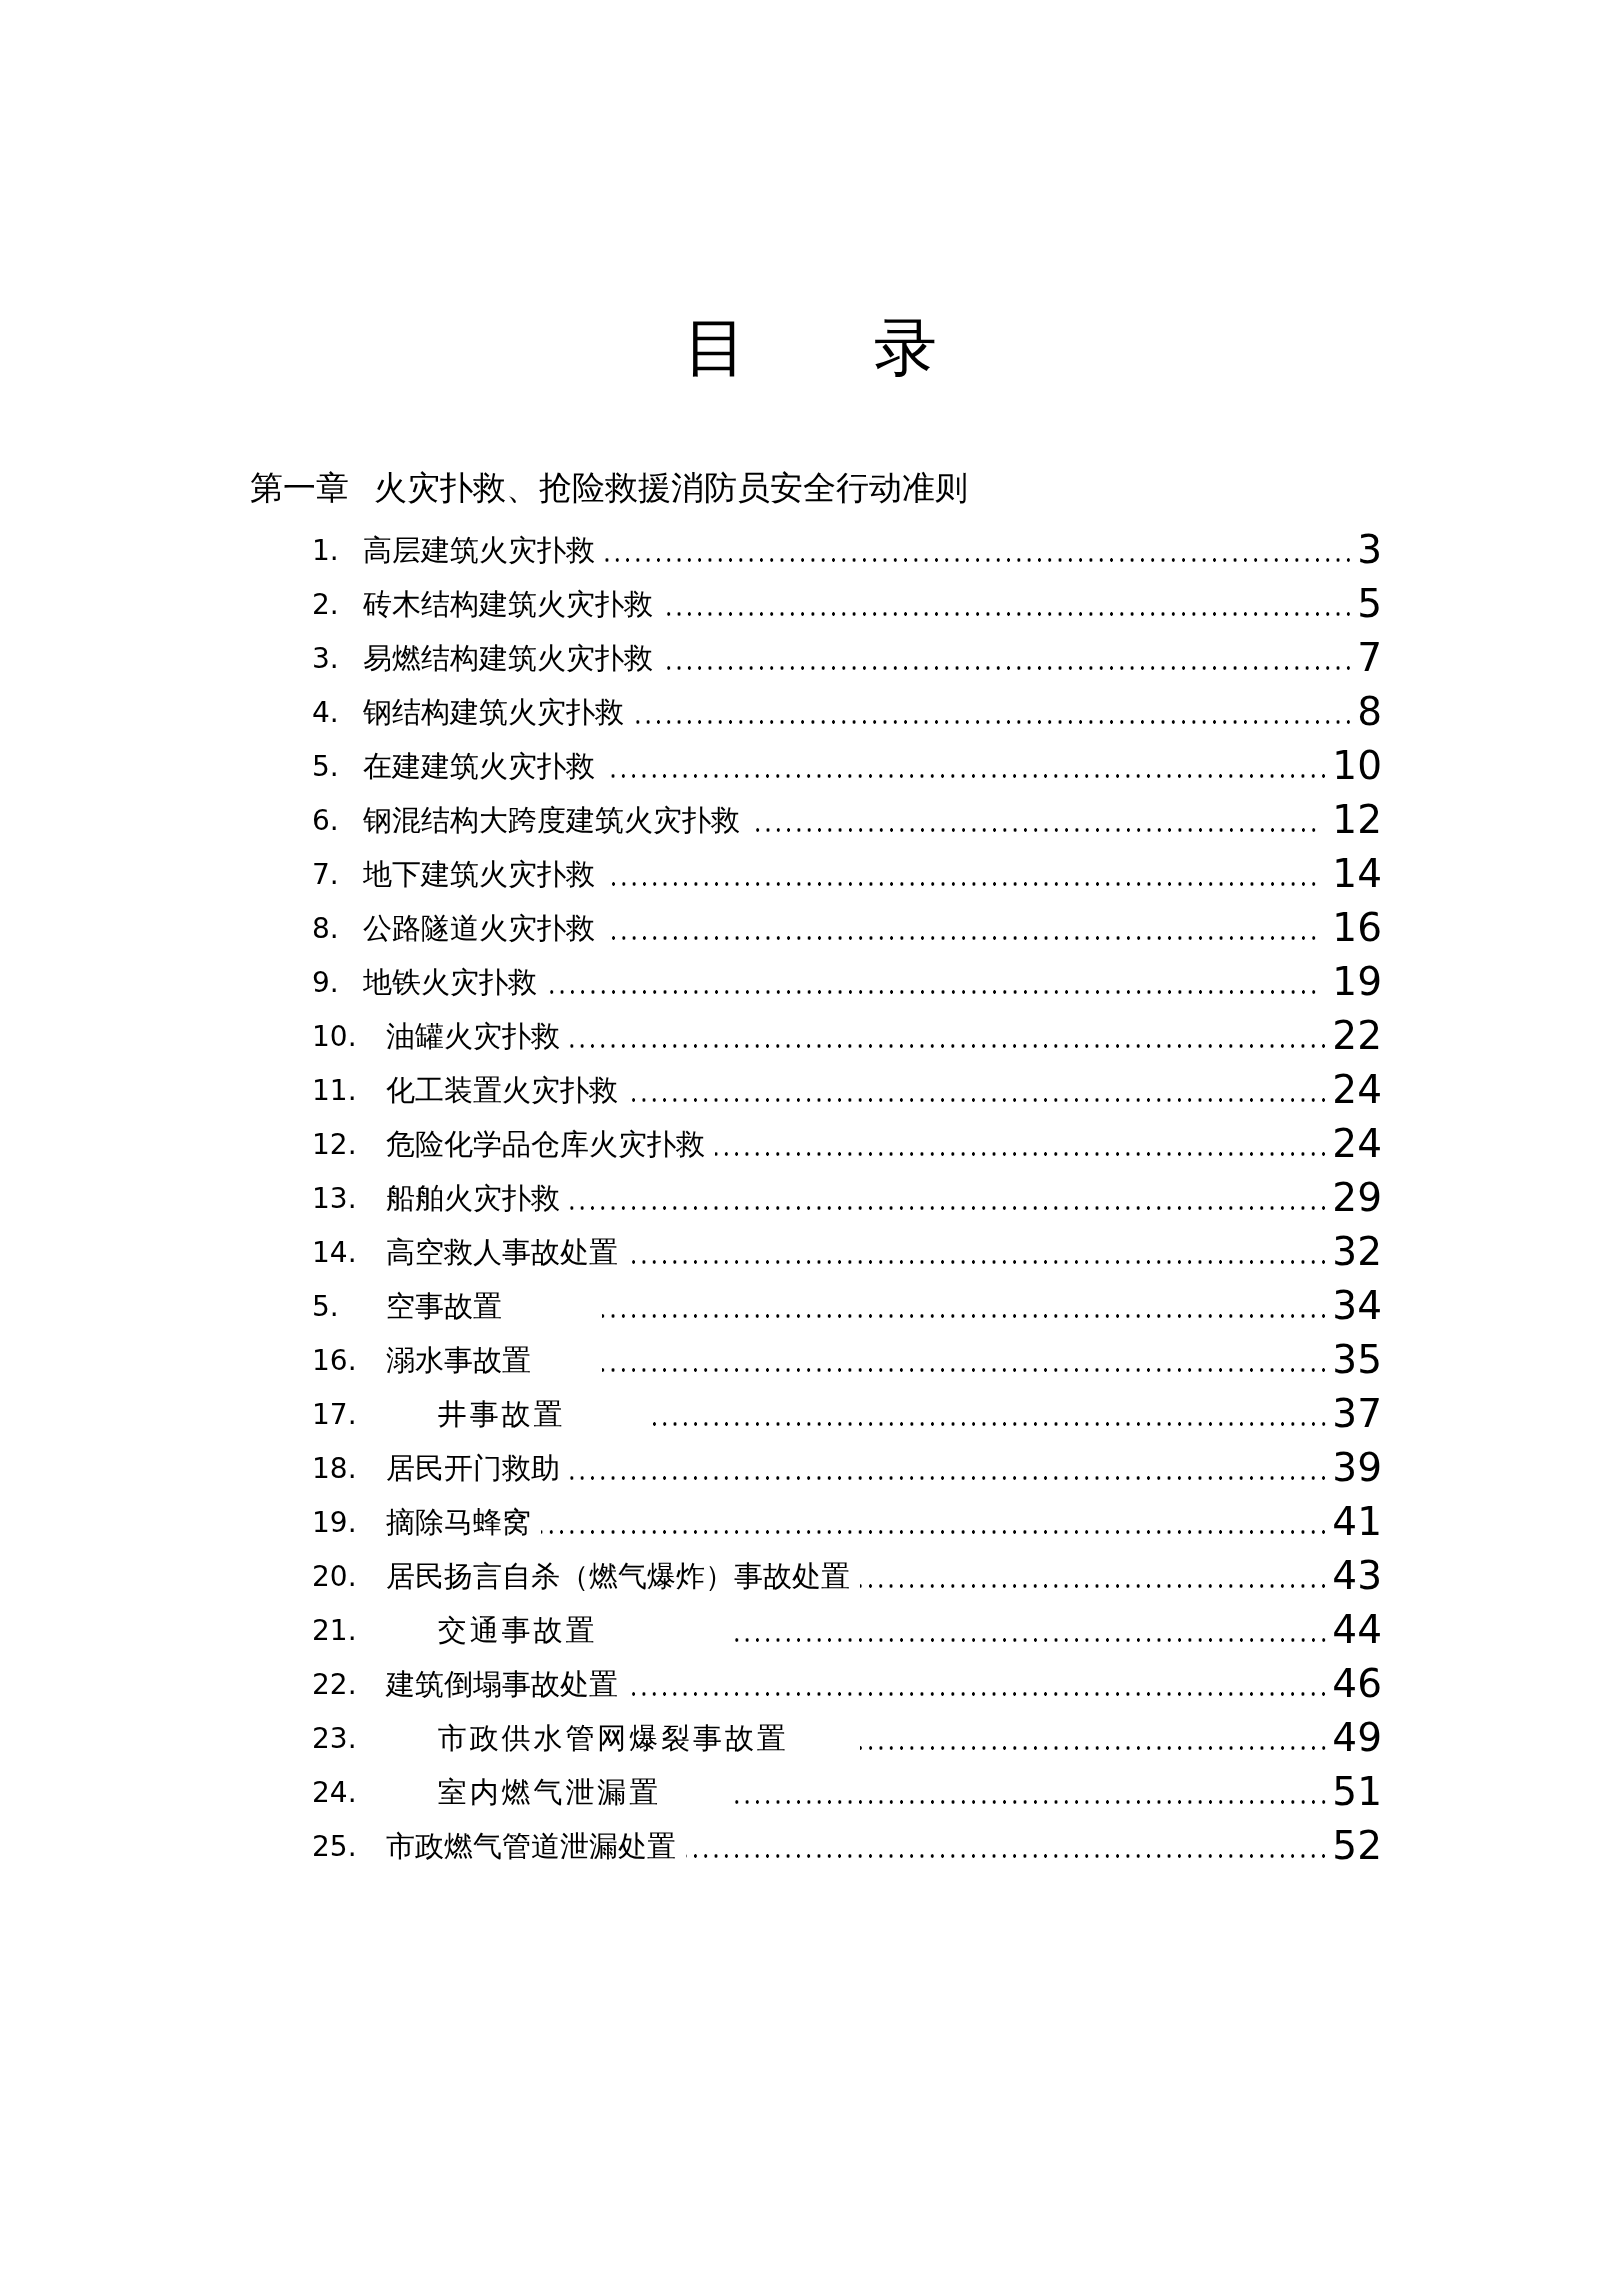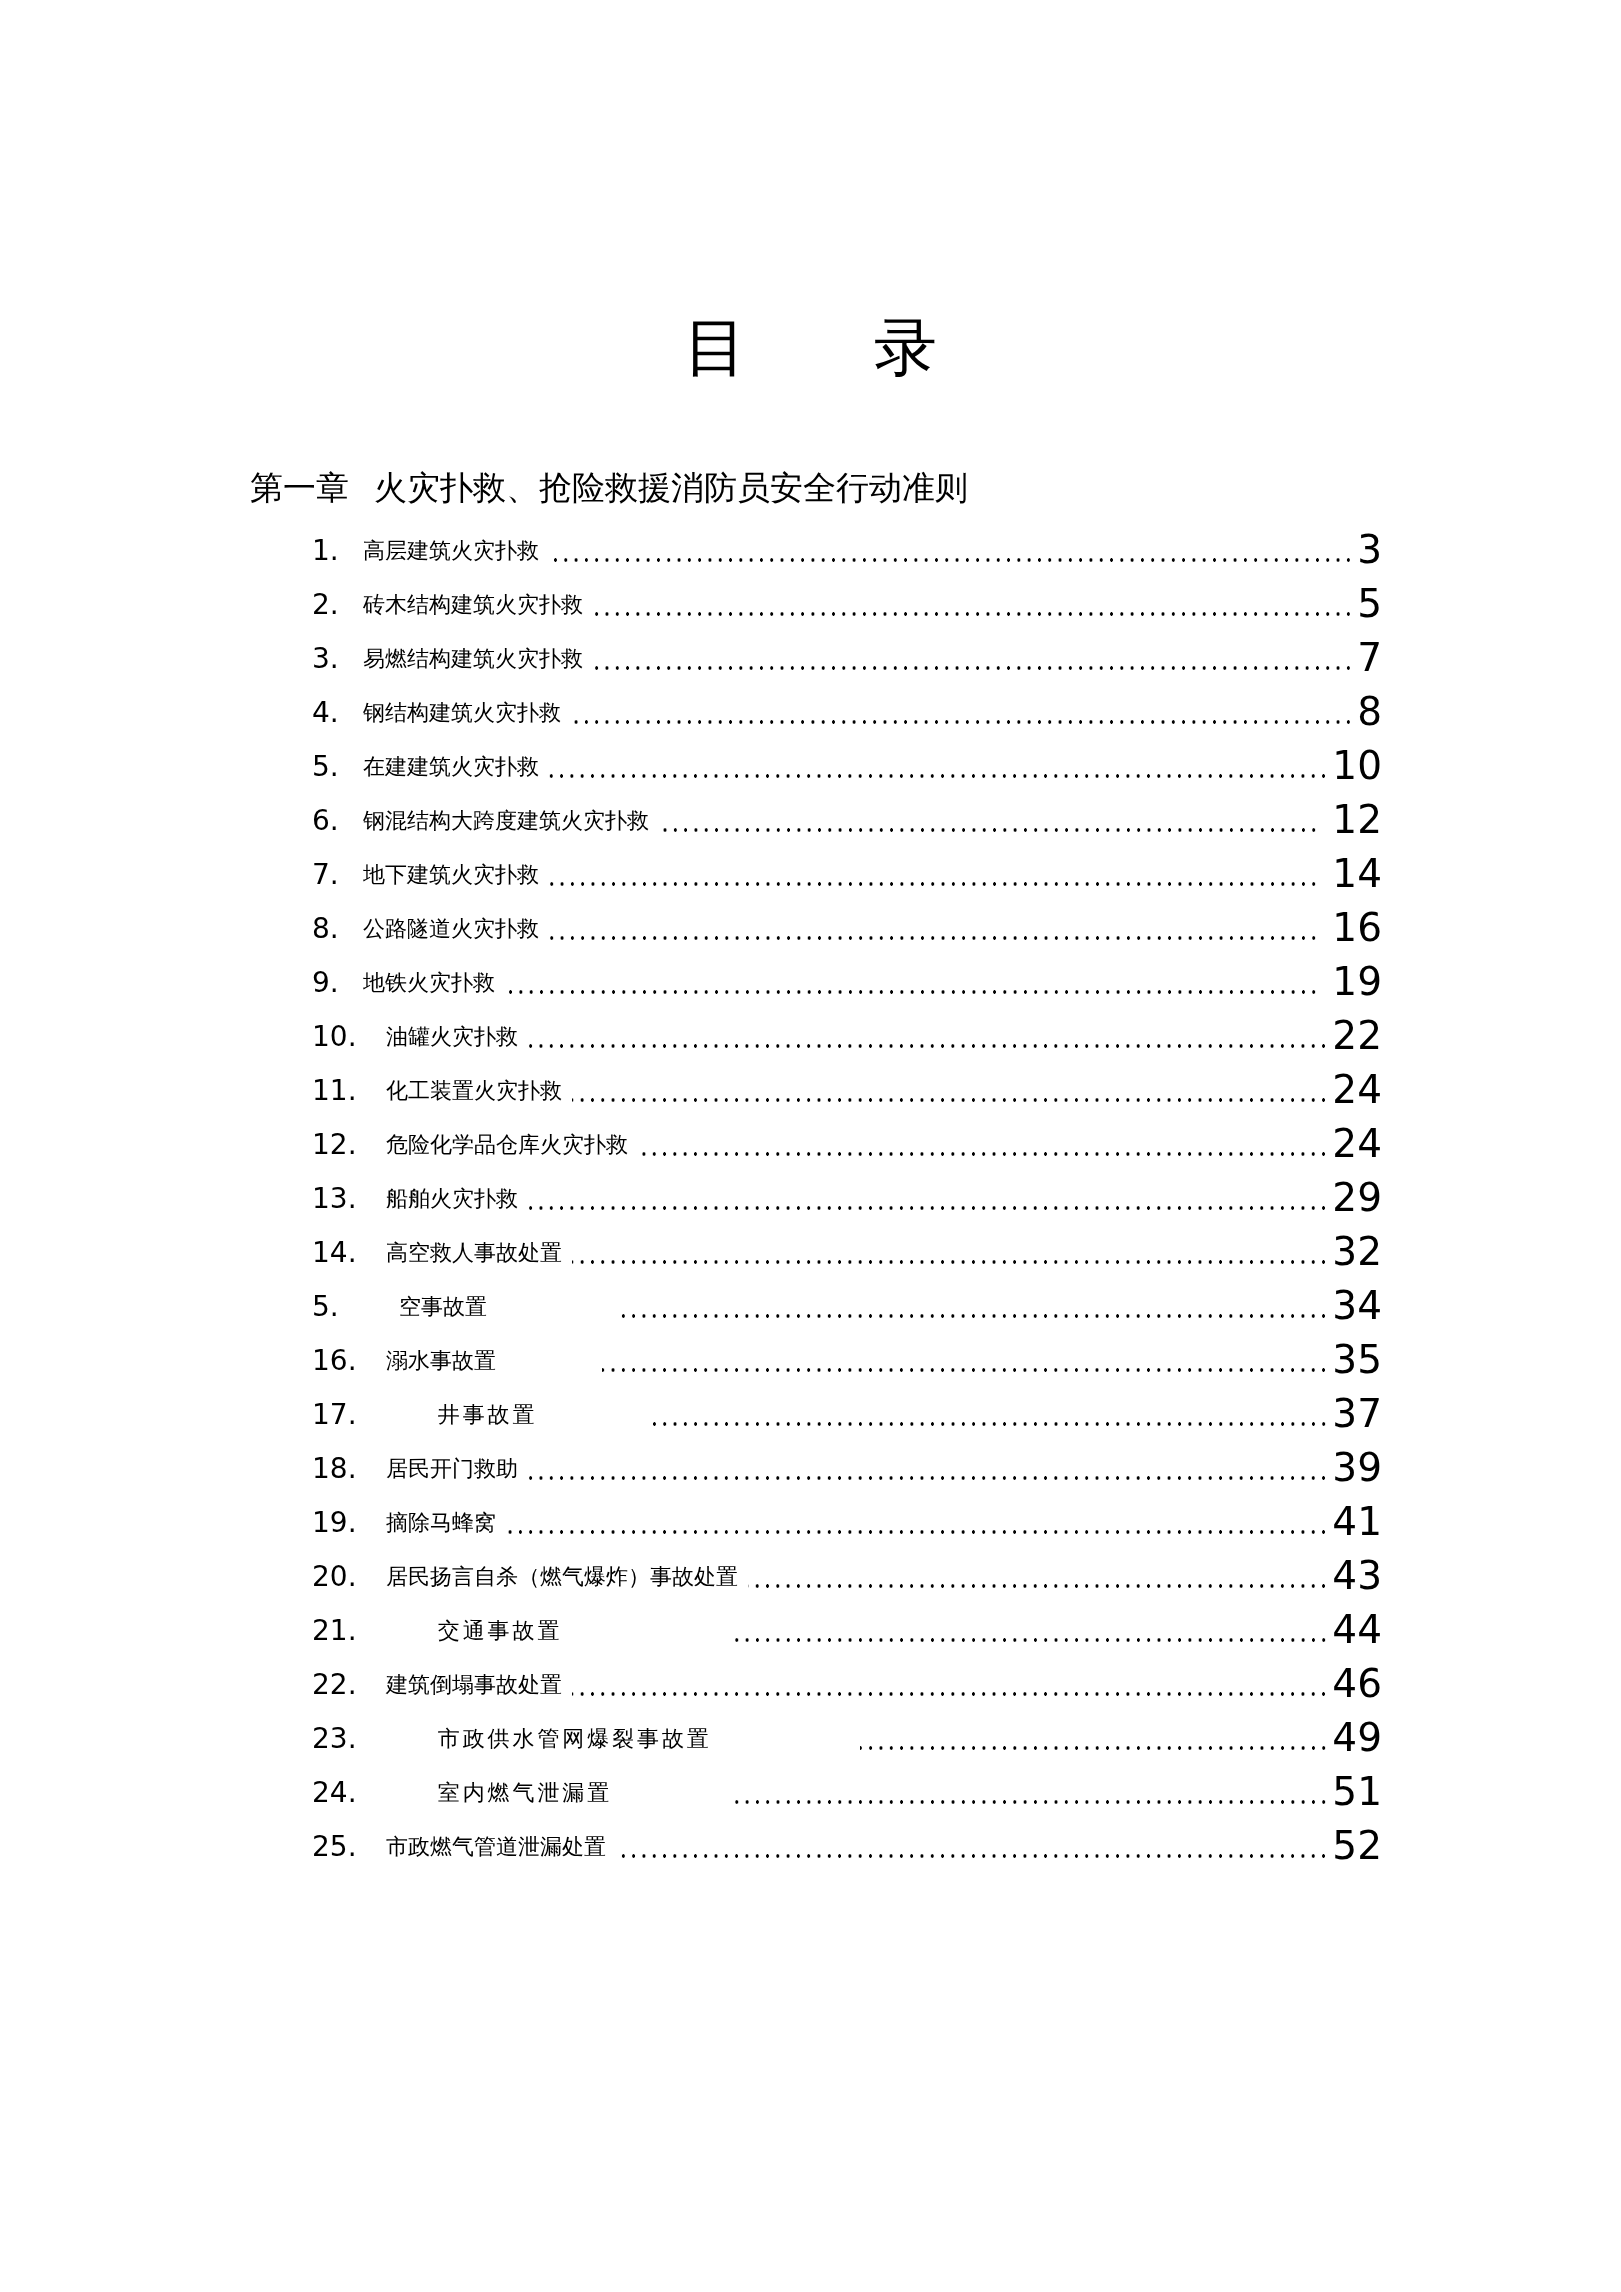--- a/index.html
+++ b/index.html
@@ -62,21 +62,21 @@
       font-size: 28px;
       line-height: 39px;
       display: inline-block;
       min-width: 51px;
       padding-bottom: 2px;
     }
     .toc-num.two {
       min-width: 74px;
     }
     .toc-label {
-      font-size: 22px;
+      font-size: 29px;
       line-height: 39px;
       padding-bottom: 2px;
     }
     .toc-label.spaced {
       letter-spacing: 2.9px;
       padding-left: 7.8px;
       margin-left: 44px;
     }
     .toc-leader {
       flex: 1;
@@ -187,21 +187,21 @@
     <span class="toc-page">29</span>
   </div>
   <div class="toc-row">
     <span class="toc-num two">14.</span>
     <span class="toc-label">高空救人事故处置</span>
     <span class="toc-leader"></span>
     <span class="toc-page">32</span>
   </div>
   <div class="toc-row">
     <span class="toc-num two">5.</span>
-    <span class="toc-label" style="min-width:206px;margin-left:13px;">空事故置</span>
+    <span class="toc-label" style="min-width:206px;">空事故置</span>
     <span class="toc-leader"></span>
     <span class="toc-page">34</span>
   </div>
   <div class="toc-row">
     <span class="toc-num two">16.</span>
     <span class="toc-label" style="min-width:206px;">溺水事故置</span>
     <span class="toc-leader"></span>
     <span class="toc-page">35</span>
   </div>
   <div class="toc-row">

